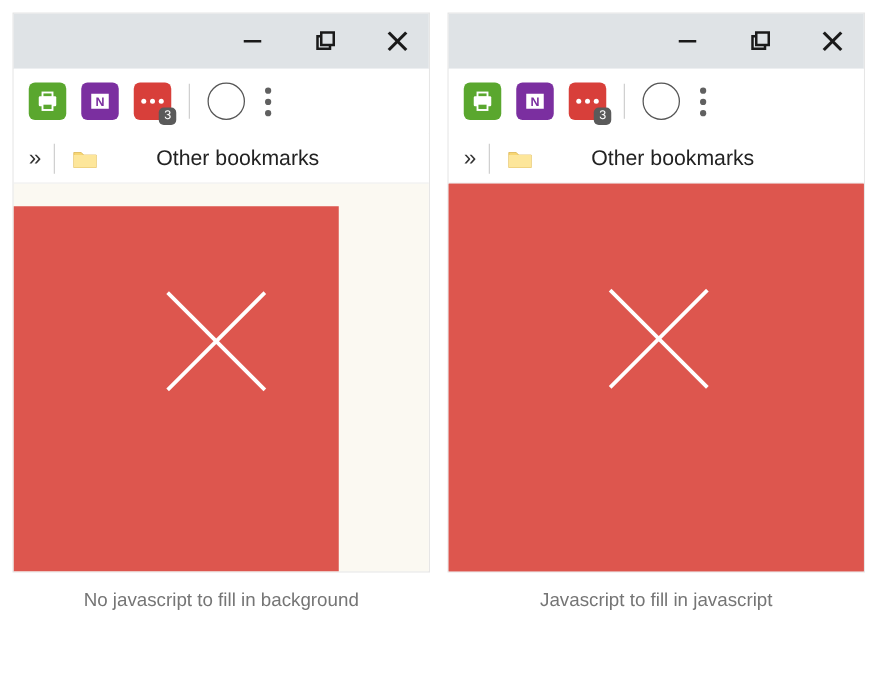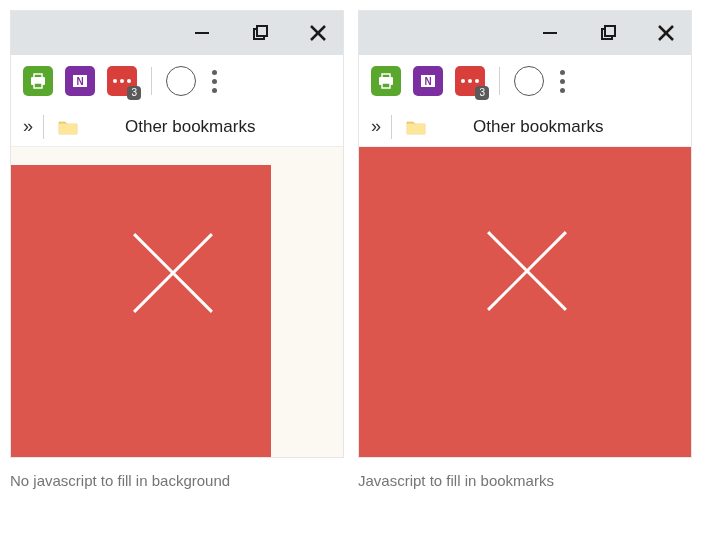--- a/index.html
+++ b/index.html
@@ -160,21 +160,21 @@
     left: 50%;
     top: 50%;
     width: 110px;
     height: 3px;
     background: #fff;
     transform-origin: center;
   }
   .x-mark::before { transform: translate(-50%,-50%) rotate(45deg); }
   .x-mark::after  { transform: translate(-50%,-50%) rotate(-45deg); }
   .caption {
-    text-align: left;
+    text-align: center;
     font-size: 15px;
     color: #757575;
     margin-top: 14px;
     font-family: -apple-system, "Helvetica Neue", Arial, sans-serif;
   }
   .ext-green svg, .ext-purple svg { display:block; }
   .ext-red-dots { display:flex; gap:3px; }
   .ext-red-dots span { width:4px; height:4px; background:#fff; border-radius:50%; }
 </style>
 </head>
@@ -316,16 +316,16 @@
           </svg>
         <div class="bm-label">Other bookmarks</div>
       </div>
 
       <div class="content js">
         <div class="redbox">
           <div class="x-mark"></div>
         </div>
       </div>
     </div>
-    <div class="caption">Javascript to fill in bookmarks</div>
+    <div class="caption">Javascript to fill in javascript</div>
   </div>
 
 </div>
 
 </body></html>

